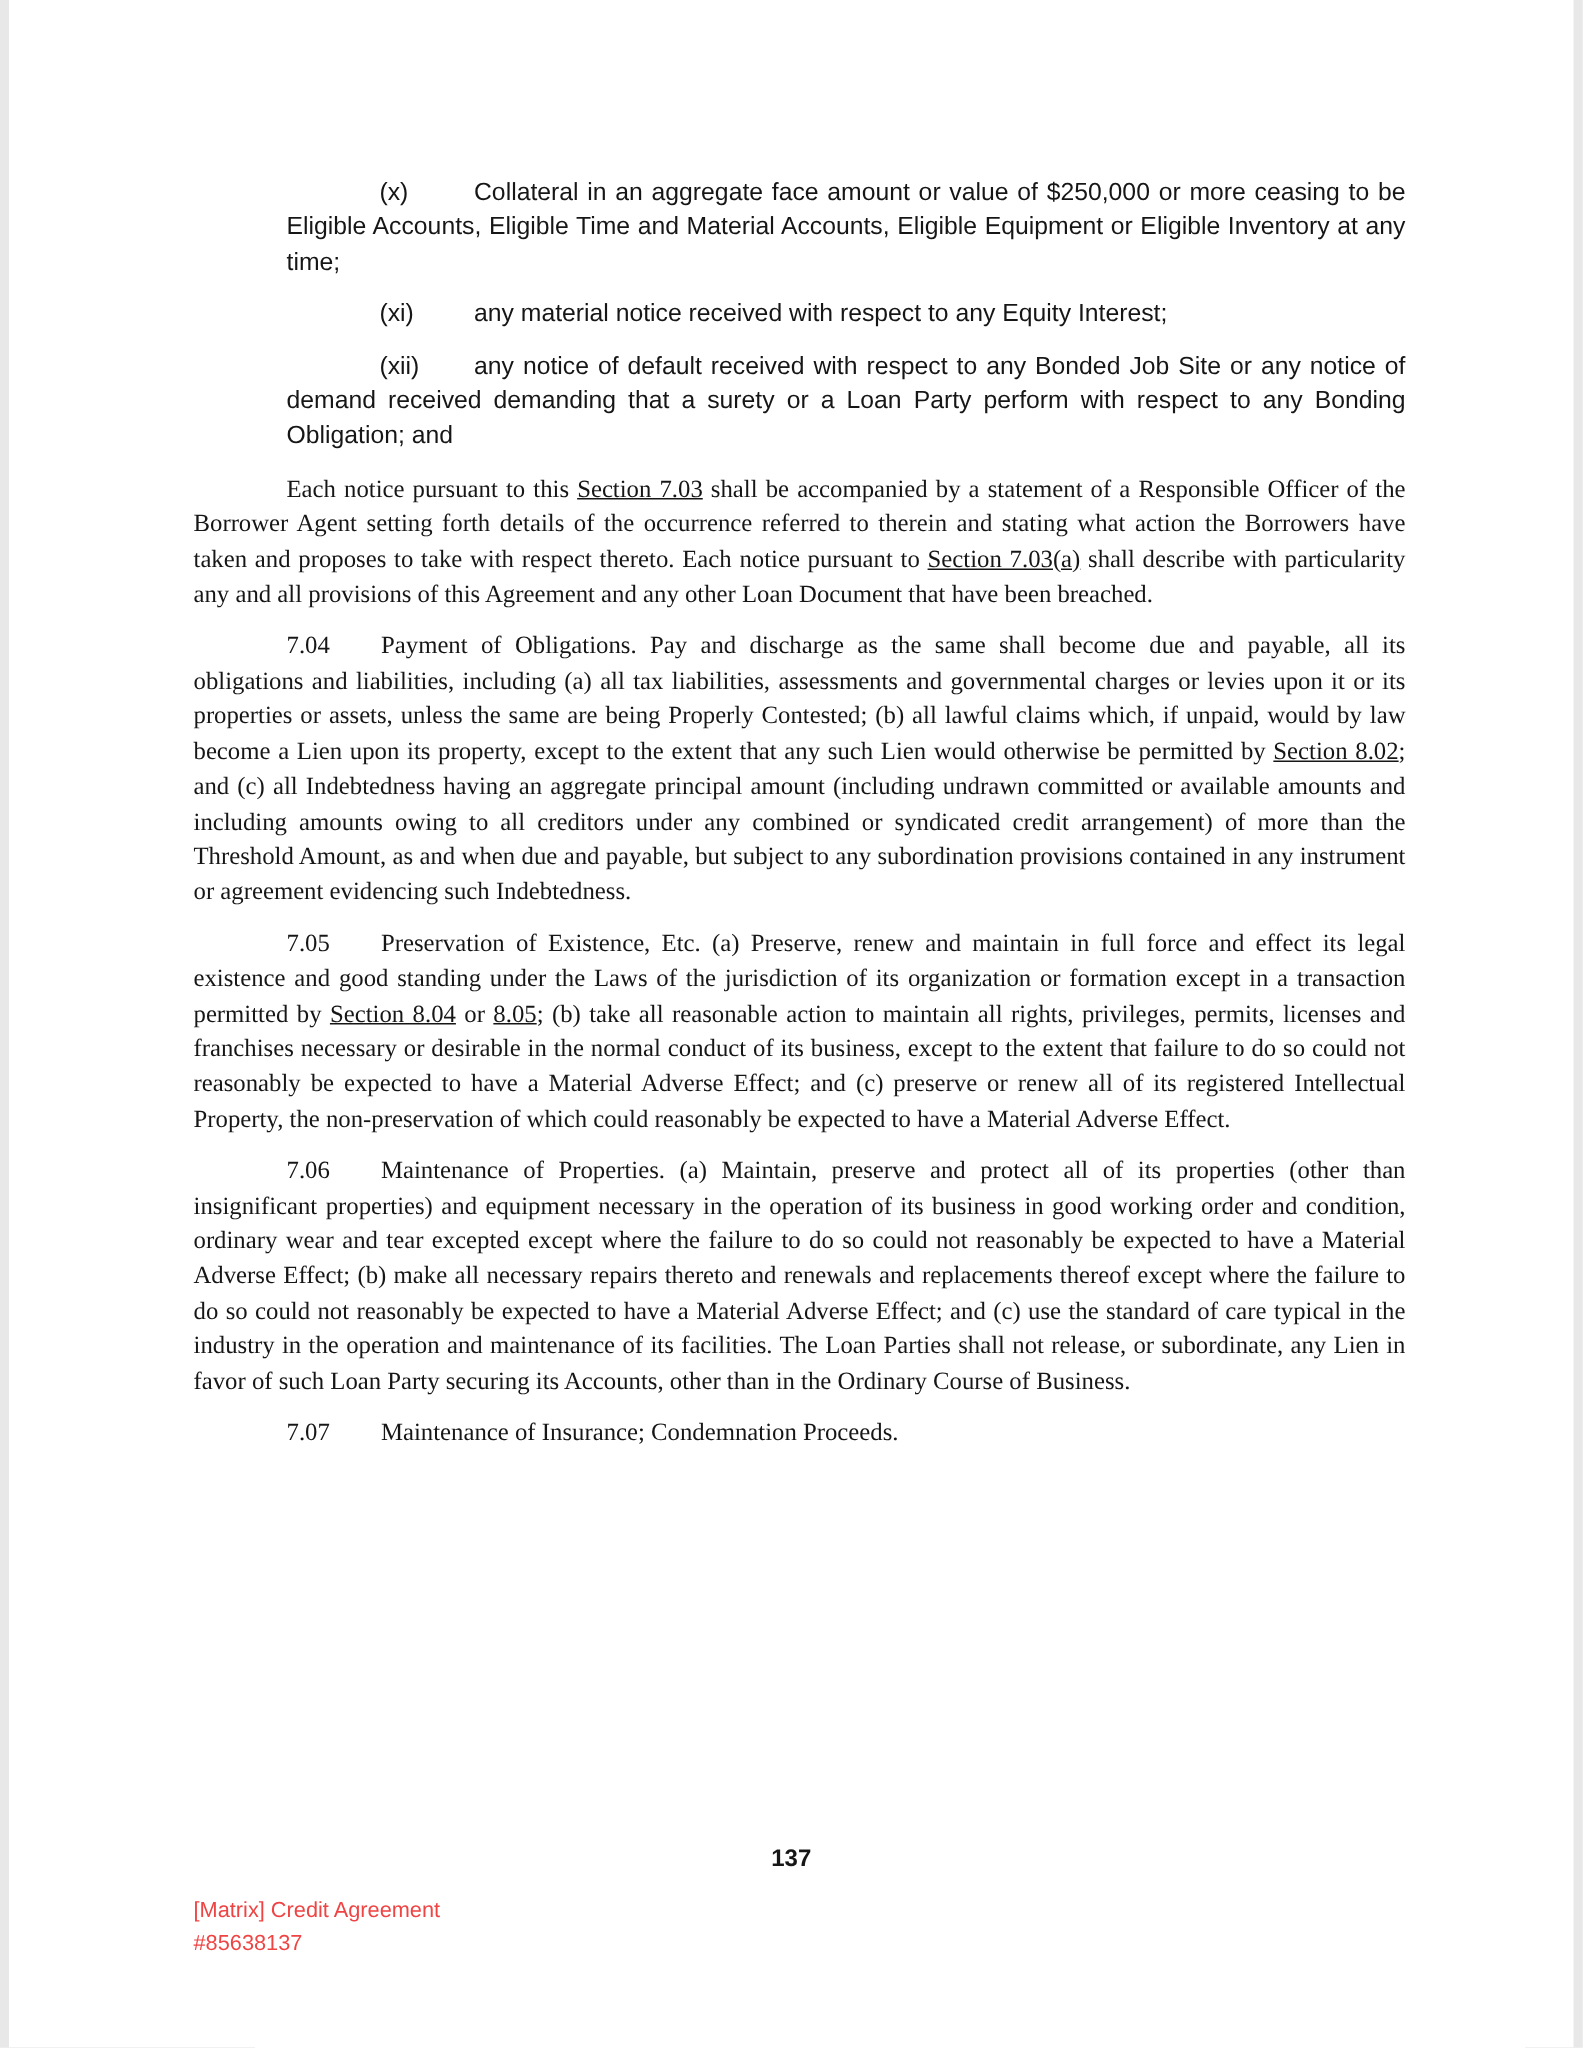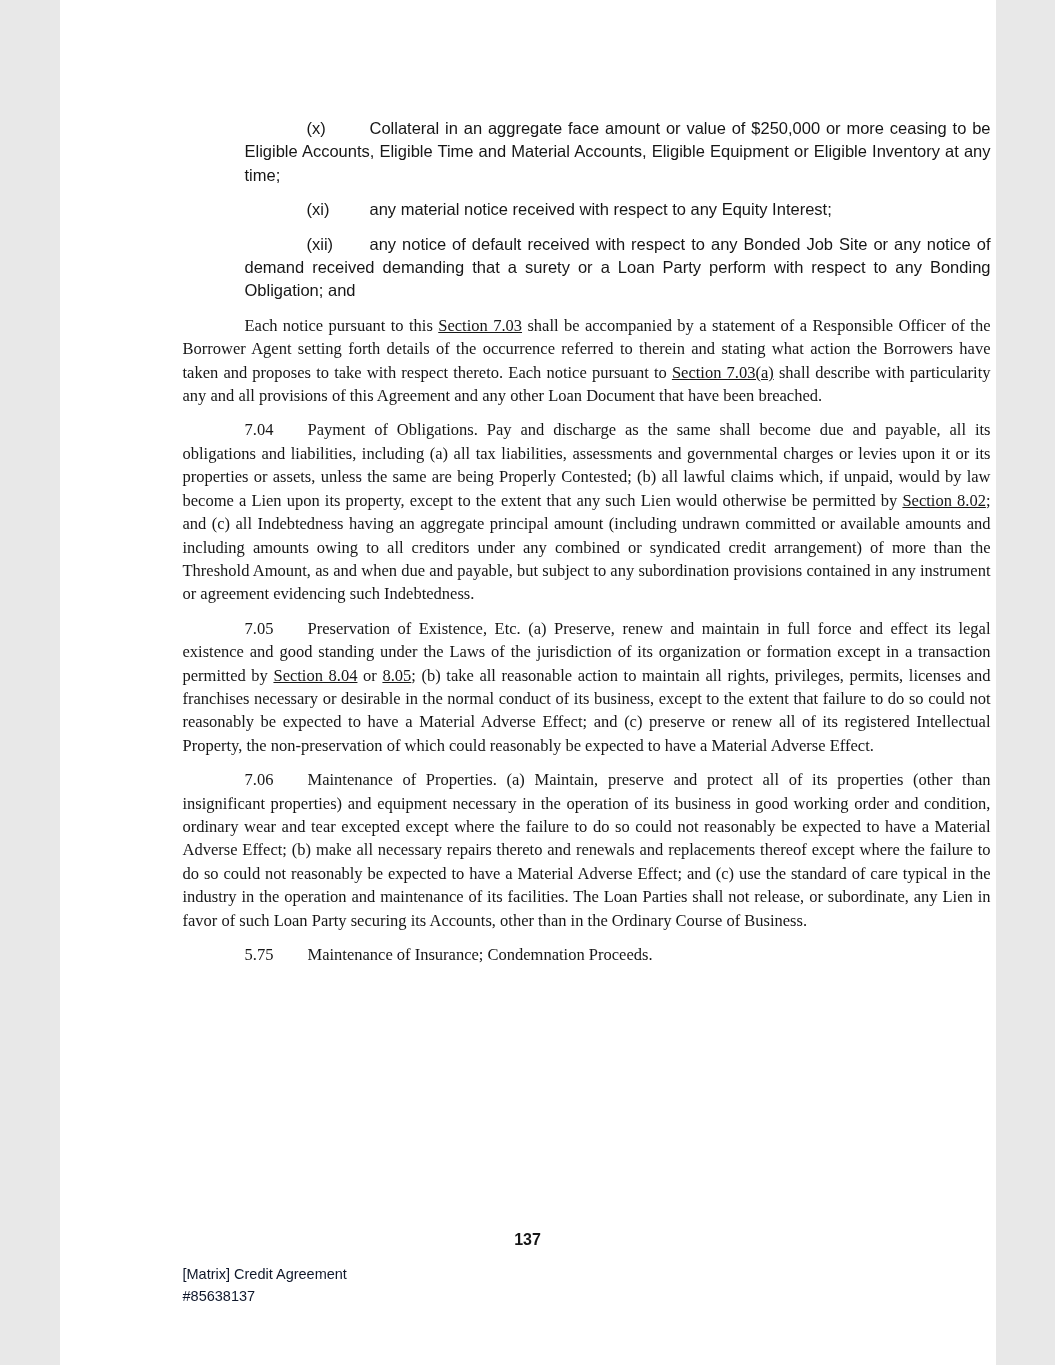--- a/index.html
+++ b/index.html
@@ -3,21 +3,21 @@
 <meta charset="utf-8">
 <style>
   * { margin: 0; padding: 0; box-sizing: border-box; }
   html, body { background: #e8e8e8; }
   body {
     font-family: "Liberation Sans", "DejaVu Sans", sans-serif;
     color: #161616;
   }
   .page {
     position: relative;
-    width: 936px;
+    width: 1043px;
     height: 1365px;
     background: #ffffff;
     margin: 0 auto;
     overflow: hidden;
   }
   .content {
     position: absolute;
     top: 117px;
     left: 123px;
     width: 808px;
@@ -42,21 +42,21 @@
     font-size: 16px;
     color: #161616;
     font-weight: bold;
   }
   .footer {
     position: absolute;
     top: 1264px;
     left: 123px;
     font-size: 14.5px;
     line-height: 21.5px;
-    color: #0f172a;
+    color: #ef4444;
   }
 </style>
 </head>
 <body>
 
 <div class="page">
   <div class="content">
 
     <p class="clause"><span class="marker">(x)</span><span>Collateral in an aggregate face amount or value of $250,000 or more ceasing to be Eligible Accounts, Eligible Time and Material Accounts, Eligible Equipment or Eligible Inventory at any time;</span></p>
 
@@ -66,21 +66,21 @@
 
 
     <p class="body-para"><span>Each notice pursuant to this </span><span class="u">Section 7.03</span><span> shall be accompanied by a statement of a Responsible Officer of the Borrower Agent setting forth details of the occurrence referred to therein and stating what action the Borrowers have taken and proposes to take with respect thereto.  Each notice pursuant to </span><span class="u">Section 7.03(a)</span><span> shall describe with particularity any and all provisions of this Agreement and any other Loan Document that have been breached.</span></p>
 
     <p class="body-para"><span class="marker">7.04</span><span>Payment of Obligations.  Pay and discharge as the same shall become due and payable, all its obligations and liabilities, including (a) all tax liabilities, assessments and governmental charges or levies upon it or its properties or assets, unless the same are being Properly Contested; (b) all lawful claims which, if unpaid, would by law become a Lien upon its property, except to the extent that any such Lien would otherwise be permitted by </span><span class="u">Section 8.02</span><span>; and (c) all Indebtedness having an aggregate principal amount (including undrawn committed or available amounts and including amounts owing to all creditors under any combined or syndicated credit arrangement) of more than the Threshold Amount, as and when due and payable, but subject to any subordination provisions contained in any instrument or agreement evidencing such Indebtedness.</span></p>
 
     <p class="body-para"><span class="marker">7.05</span><span>Preservation of Existence, Etc.  (a) Preserve, renew and maintain in full force and effect its legal existence and good standing under the Laws of the jurisdiction of its organization or formation except in a transaction permitted by </span><span class="u">Section 8.04</span><span> or </span><span class="u">8.05</span><span>; (b) take all reasonable action to maintain all rights, privileges, permits, licenses and franchises necessary or desirable in the normal conduct of its business, except to the extent that failure to do so could not reasonably be expected to have a Material Adverse Effect; and (c) preserve or renew all of its registered Intellectual Property, the non-preservation of which could reasonably be expected to have a Material Adverse Effect.</span></p>
 
     <p class="body-para"><span class="marker">7.06</span><span>Maintenance of Properties.  (a) Maintain, preserve and protect all of its properties (other than insignificant properties) and equipment necessary in the operation of its business in good working order and condition, ordinary wear and tear excepted except where the failure to do so could not reasonably be expected to have a Material Adverse Effect; (b) make all necessary repairs thereto and renewals and replacements thereof except where the failure to do so could not reasonably be expected to have a Material Adverse Effect; and (c) use the standard of care typical in the industry in the operation and maintenance of its facilities.  The Loan Parties shall not release, or subordinate, any Lien in favor of such Loan Party securing its Accounts, other than in the Ordinary Course of Business.</span></p>
 
-    <p class="body-para"><span class="marker">5.75</span><span>Maintenance of Insurance; Condemnation Proceeds.</span></p>
+    <p class="body-para"><span class="marker">7.07</span><span>Maintenance of Insurance; Condemnation Proceeds.</span></p>
 
   </div>
 
   <div class="page-number">137</div>
 
   <div class="footer">
     <div>[Matrix] Credit Agreement</div>
     <div>#85638137</div>
   </div>
 </div>

